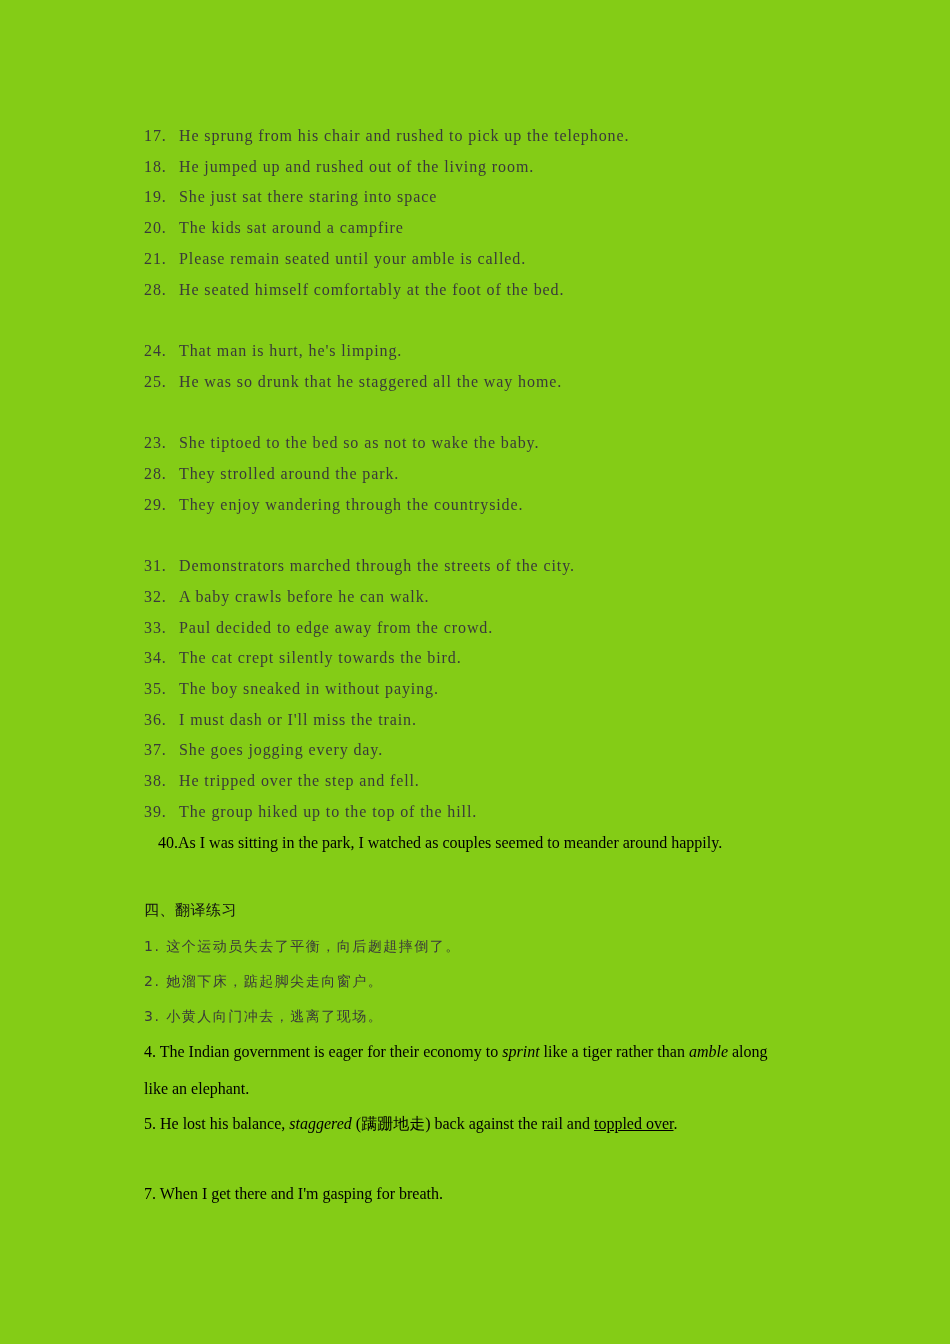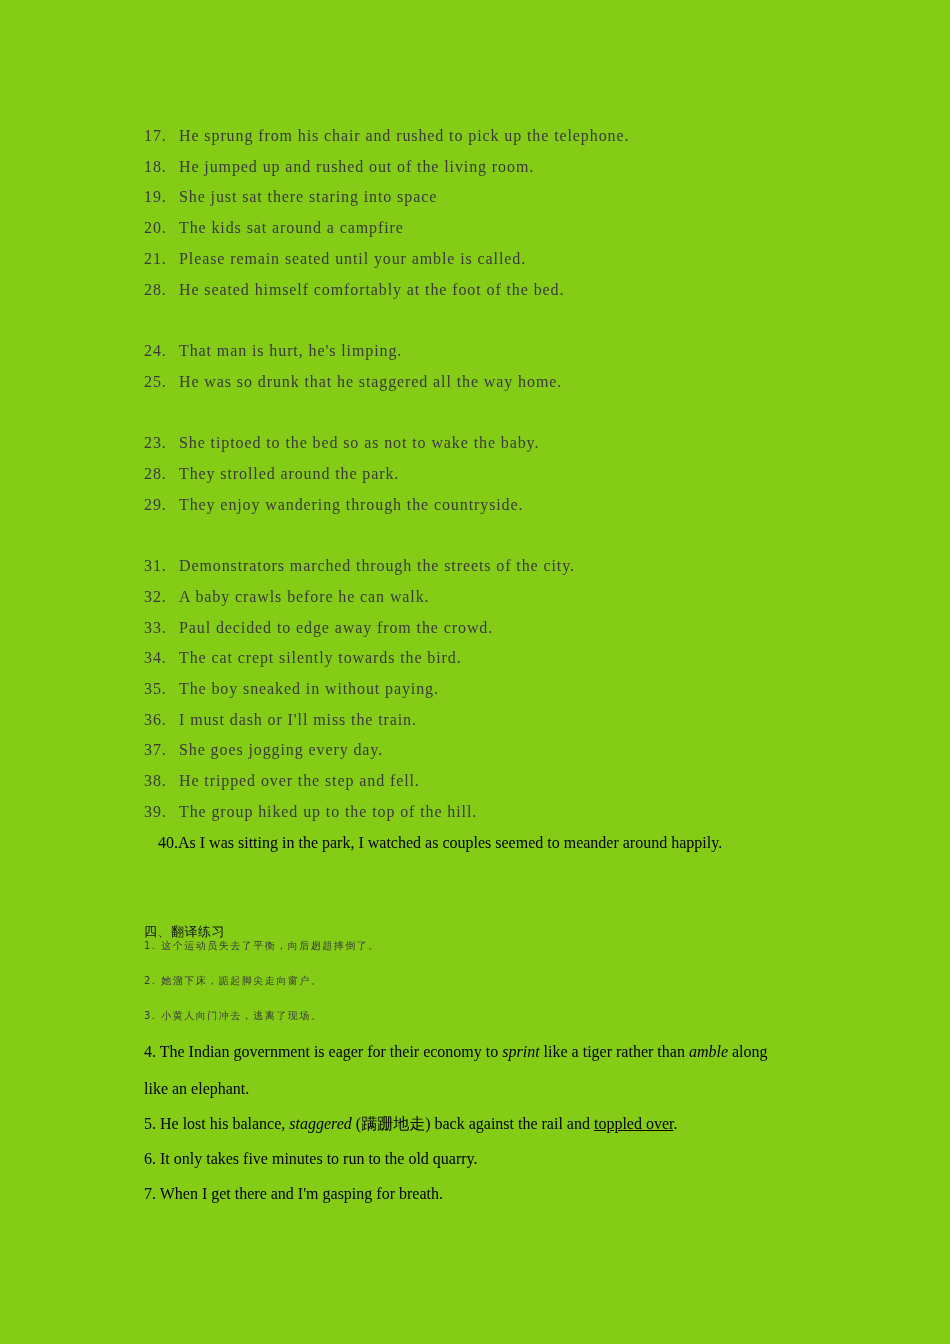--- a/index.html
+++ b/index.html
@@ -7,22 +7,22 @@
   .page { position: absolute; left: 0; top: 0; width: 950px; height: 1344px; background: #84cc16; }
   .line {
     position: absolute; left: 144px; white-space: nowrap;
     font-family: "Liberation Serif", "DejaVu Serif", serif;
     font-size: 16px; line-height: 20px;
   }
   .gray { color: #3a3a3a; letter-spacing: 0.9px; }
   .black { color: #000; letter-spacing: 0; text-align: right; }
   .num { display: inline-block; width: 35px; }
   .num40 { display: inline-block; width: 34px; }
-  .zh { font-family: "DejaVu Sans", sans-serif; font-size: 10px; letter-spacing: 1.5px; color: #3a3a3a; }
-  .hdr { font-family: "DejaVu Sans", sans-serif; font-size: 13px; color: #111; letter-spacing: 0.5px; margin-top: 22px; }
+  .zh { font-family: "DejaVu Sans", sans-serif; font-size: 14px; letter-spacing: 1.5px; color: #3a3a3a; }
+  .hdr { font-family: "DejaVu Sans", sans-serif; font-size: 15px; color: #111; letter-spacing: 0.5px; }
   .en { color: #000; font-size: 16px; }
   i { font-style: italic; }
   u { }
 </style>
 </head>
 <body>
 
 <div class="page">
 
   <div class="line gray" style="top:126px"><span class="num">17.</span><span>He sprung from his chair and rushed to pick up the telephone.</span></div>
@@ -51,16 +51,15 @@
 
   <div class="line zh" style="top:936px">1. 这个运动员失去了平衡，向后趔趄摔倒了。</div>
   <div class="line zh" style="top:971px">2. 她溜下床，踮起脚尖走向窗户。</div>
   <div class="line zh" style="top:1006px">3. 小黄人向门冲去，逃离了现场。</div>
 
   <div class="line en" style="top:1042px"><span>4. The Indian government is eager for their economy to </span><i>sprint</i><span> like a tiger rather than </span><i>amble</i><span> along</span></div>
   <div class="line en" style="top:1079px">like an elephant.</div>
 
   <div class="line en" style="top:1114px"><span>5. He lost his balance, </span><i>staggered</i><span> (蹒跚地走) back against the rail and </span><u>toppled over</u><span>.</span></div>
 
-  <div class="line en" style="top:1149px">6. It only takes five minutes to run to the old quarry.</div>
   <div class="line en" style="top:1184px">7. When I get there and I'm gasping for breath.</div>
 
 </div>
 
 </body></html>

